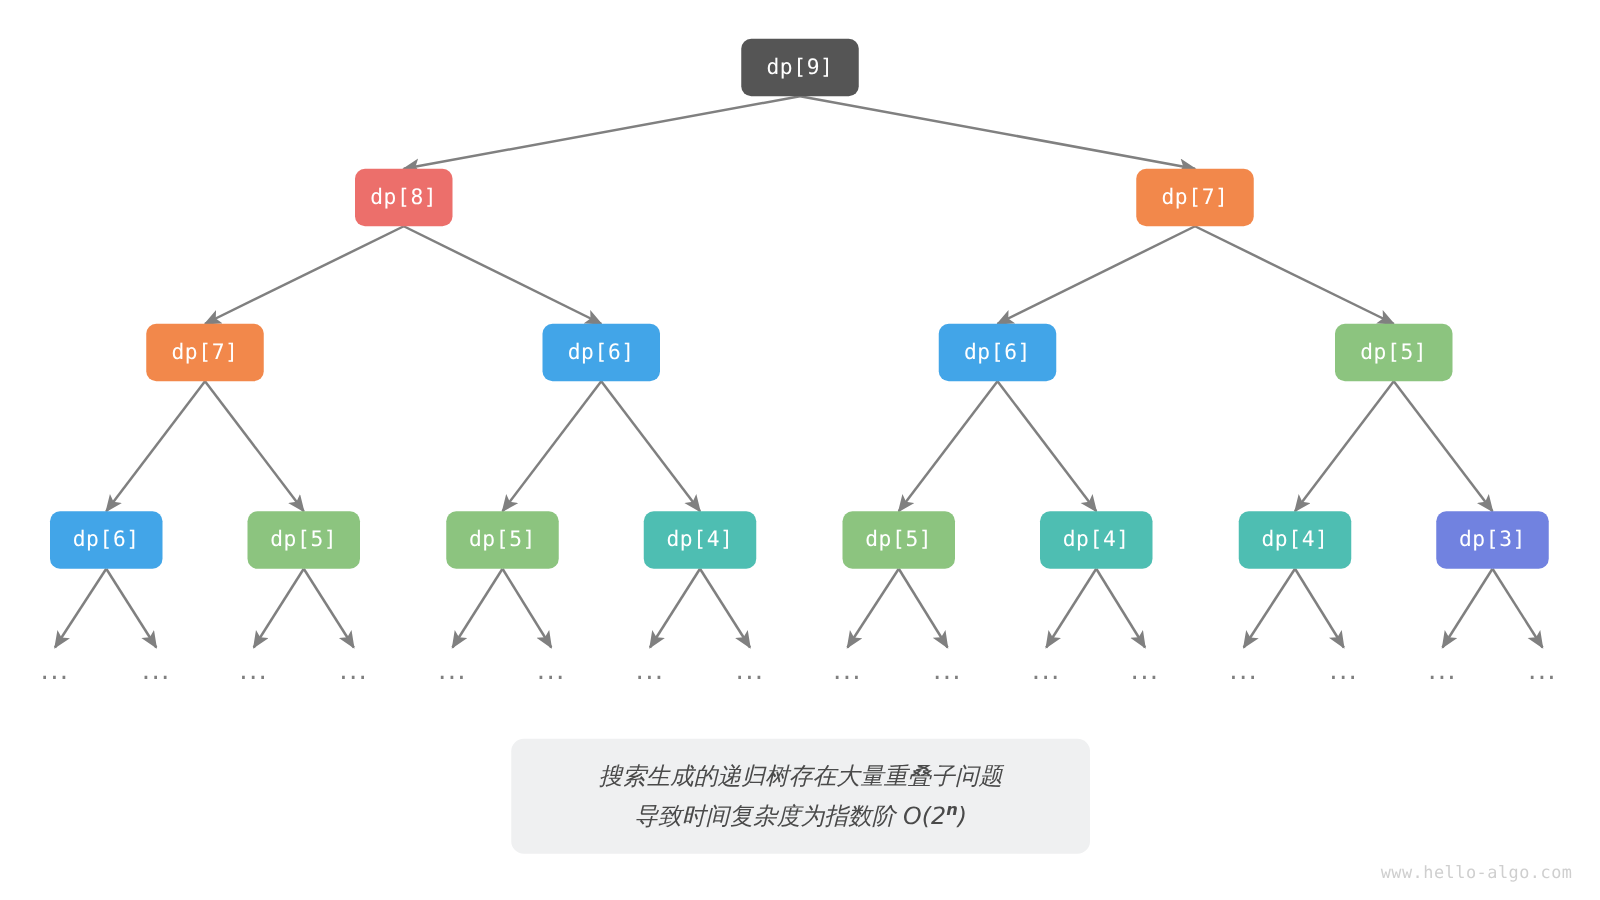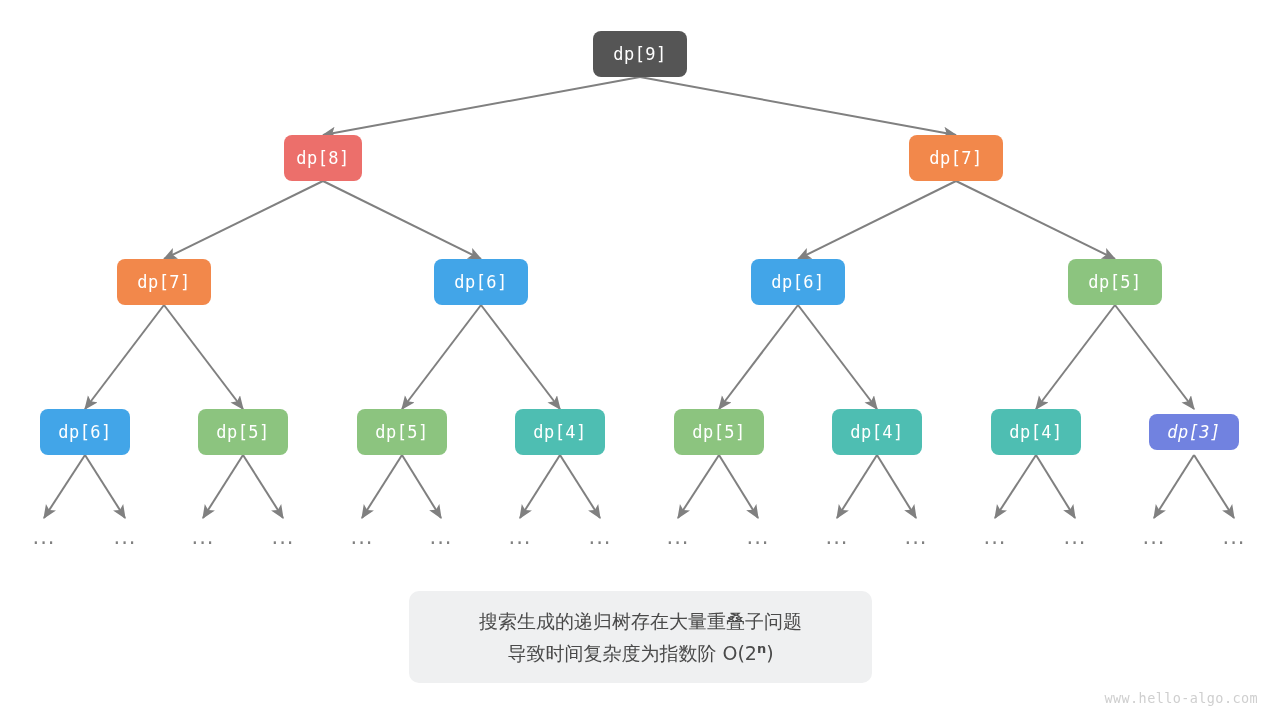--- a/index.html
+++ b/index.html
@@ -66,20 +66,21 @@
     align-items: center;
     justify-content: center;
     box-sizing: border-box;
   }
   .caption-line {
     color: #4a4a4a;
     font-size: 19px;
     line-height: 32px;
     white-space: nowrap;
     text-align: center;
+    font-style: italic;
   }
   .caption-line sup {
     font-size: 13px;
     font-weight: bold;
     vertical-align: super;
     line-height: 0;
   }
   #watermark {
     position: absolute;
     right: 22px;
@@ -145,21 +146,21 @@
       <div class="node" style="left: 481px; top: 282px; width: 94px; height: 46px; background: rgb(66, 165, 232);">dp[6]</div>
       <div class="node" style="left: 798px; top: 282px; width: 94px; height: 46px; background: rgb(66, 165, 232);">dp[6]</div>
       <div class="node" style="left: 1115px; top: 282px; width: 94px; height: 46px; background: rgb(140, 196, 127);">dp[5]</div>
       <div class="node" style="left: 85px; top: 432px; width: 90px; height: 46px; background: rgb(66, 165, 232);">dp[6]</div>
       <div class="node" style="left: 243px; top: 432px; width: 90px; height: 46px; background: rgb(140, 196, 127);">dp[5]</div>
       <div class="node" style="left: 402px; top: 432px; width: 90px; height: 46px; background: rgb(140, 196, 127);">dp[5]</div>
       <div class="node" style="left: 560px; top: 432px; width: 90px; height: 46px; background: rgb(78, 190, 178);">dp[4]</div>
       <div class="node" style="left: 719px; top: 432px; width: 90px; height: 46px; background: rgb(140, 196, 127);">dp[5]</div>
       <div class="node" style="left: 877px; top: 432px; width: 90px; height: 46px; background: rgb(78, 190, 178);">dp[4]</div>
       <div class="node" style="left: 1036px; top: 432px; width: 90px; height: 46px; background: rgb(78, 190, 178);">dp[4]</div>
-      <div class="node" style="left: 1194px; top: 432px; width: 90px; height: 36px; background: rgb(113, 130, 224); font-style: italic;">dp[3]</div>
+      <div class="node" style="left: 1194px; top: 432px; width: 90px; height: 46px; background: rgb(113, 130, 224);">dp[3]</div>
     </div>
 
   <div id="ellipsis-layer">
       <div class="ellipsis" style="left: 44px; top: 537px;">...</div>
       <div class="ellipsis" style="left: 125px; top: 537px;">...</div>
       <div class="ellipsis" style="left: 203px; top: 537px;">...</div>
       <div class="ellipsis" style="left: 283px; top: 537px;">...</div>
       <div class="ellipsis" style="left: 362px; top: 537px;">...</div>
       <div class="ellipsis" style="left: 441px; top: 537px;">...</div>
       <div class="ellipsis" style="left: 520px; top: 537px;">...</div>

